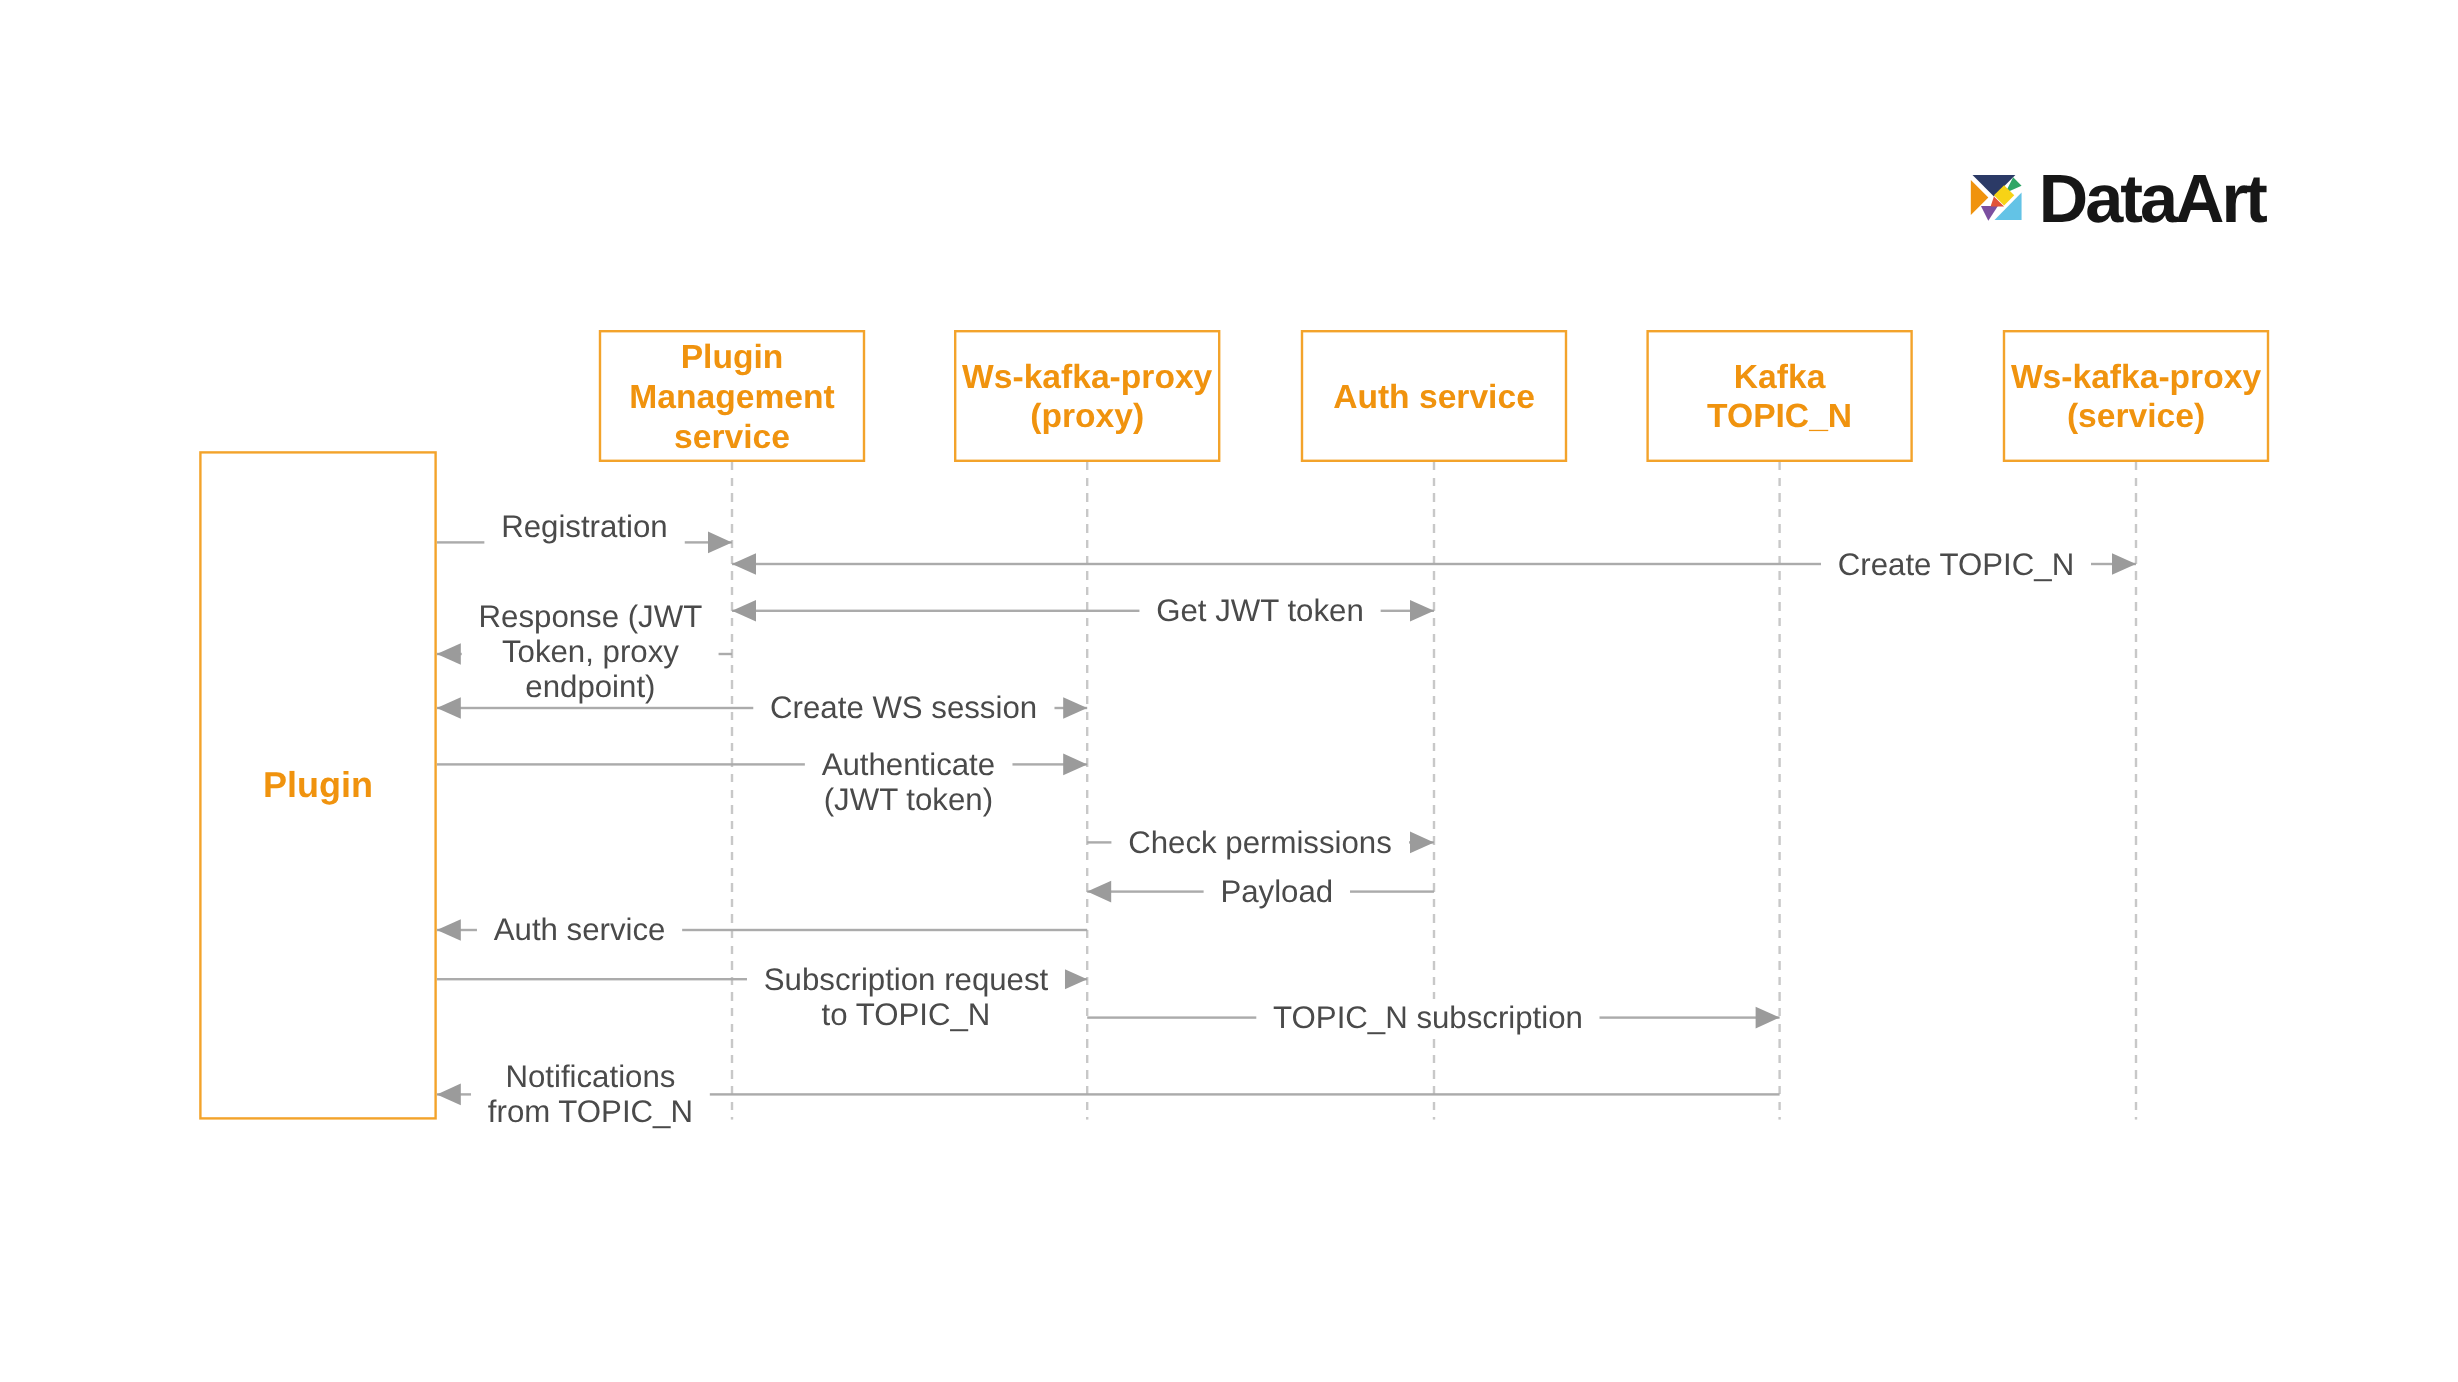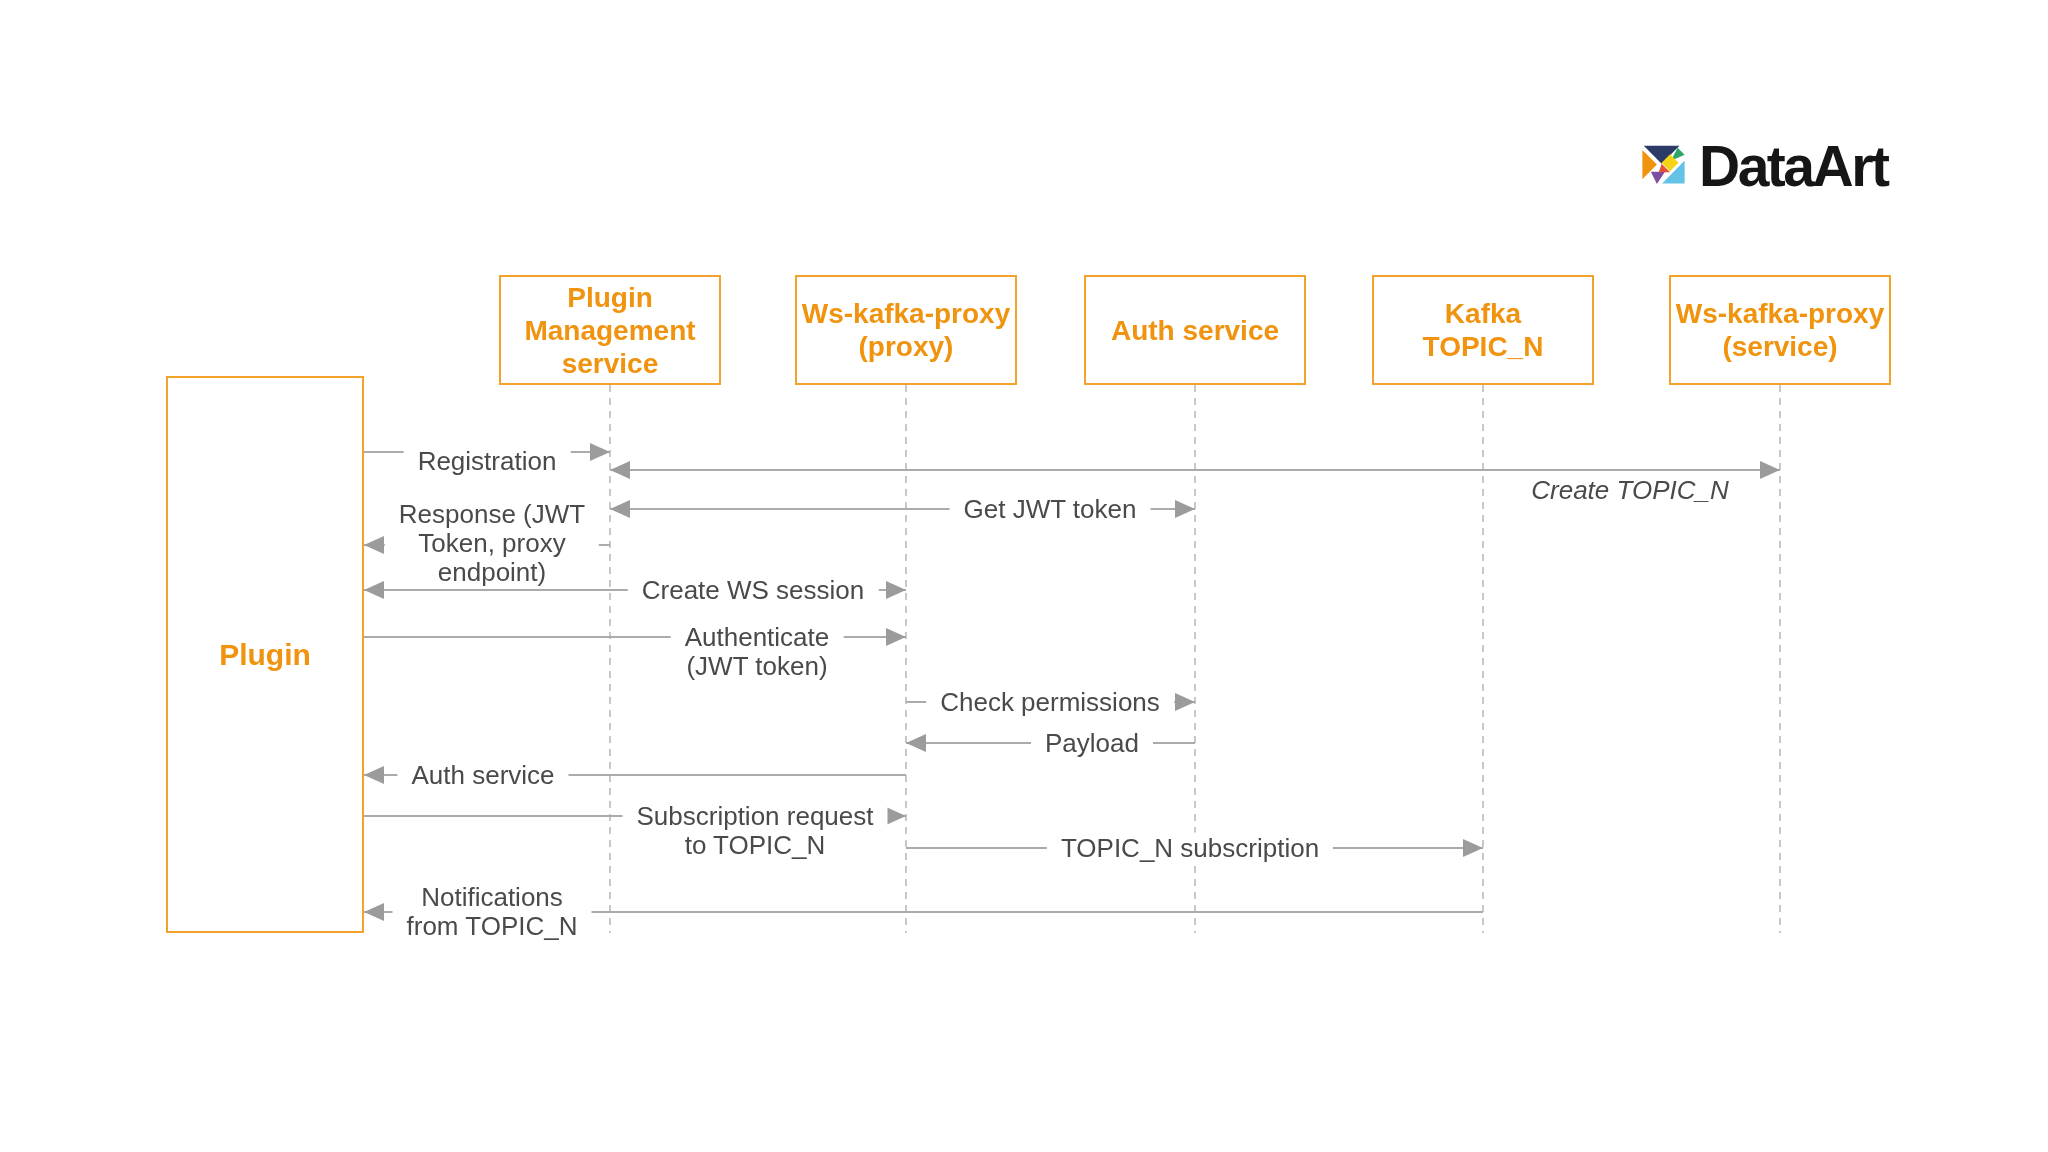--- a/index.html
+++ b/index.html
@@ -103,31 +103,31 @@
   <div class="lifeline" style="left:1194px;"></div>
   <div class="lifeline" style="left:1482px;"></div>
   <div class="lifeline" style="left:1779px;"></div>
 
   
 
   
   <div class="msg">
     <div class="mline" style="left:364px;top:451px;width:246px;"></div>
     <span class="ahead-r" style="left:590px;top:443px;"></span>
-    <div class="mlabel" style="left:487px;top:461px;">
+    <div class="mlabel" style="left:487px;top:439px;">
       <div>Registration</div>
     </div>
   </div>
 
   
   <div class="msg">
     <div class="mline" style="left:610px;top:469px;width:1170px;"></div>
     <span class="ahead-l" style="left:610px;top:461px;"></span>
     <span class="ahead-r" style="left:1760px;top:461px;"></span>
-    <div class="mlabel" style="left:1630px;top:490px;font-style:italic;">
+    <div class="mlabel" style="left:1630px;top:471px;">
       <div>Create TOPIC_N</div>
     </div>
   </div>
 
   
   <div class="msg">
     <div class="mline" style="left:610px;top:508px;width:585px;"></div>
     <span class="ahead-l" style="left:610px;top:500px;"></span>
     <span class="ahead-r" style="left:1175px;top:500px;"></span>
     <div class="mlabel" style="left:1050px;top:509px;">
@@ -172,21 +172,21 @@
     <span class="ahead-r" style="left:1175px;top:693px;"></span>
     <div class="mlabel" style="left:1050px;top:702px;">
       <div>Check permissions</div>
     </div>
   </div>
 
   
   <div class="msg">
     <div class="mline" style="left:906px;top:742px;width:289px;"></div>
     <span class="ahead-l" style="left:906px;top:734px;"></span>
-    <div class="mlabel" style="left:1092px;top:743px;">
+    <div class="mlabel" style="left:1064px;top:743px;">
       <div>Payload</div>
     </div>
   </div>
 
   
   <div class="msg">
     <div class="mline" style="left:364px;top:774px;width:542px;"></div>
     <span class="ahead-l" style="left:364px;top:766px;"></span>
     <div class="mlabel" style="left:483px;top:775px;">
       <div>Auth service</div>

